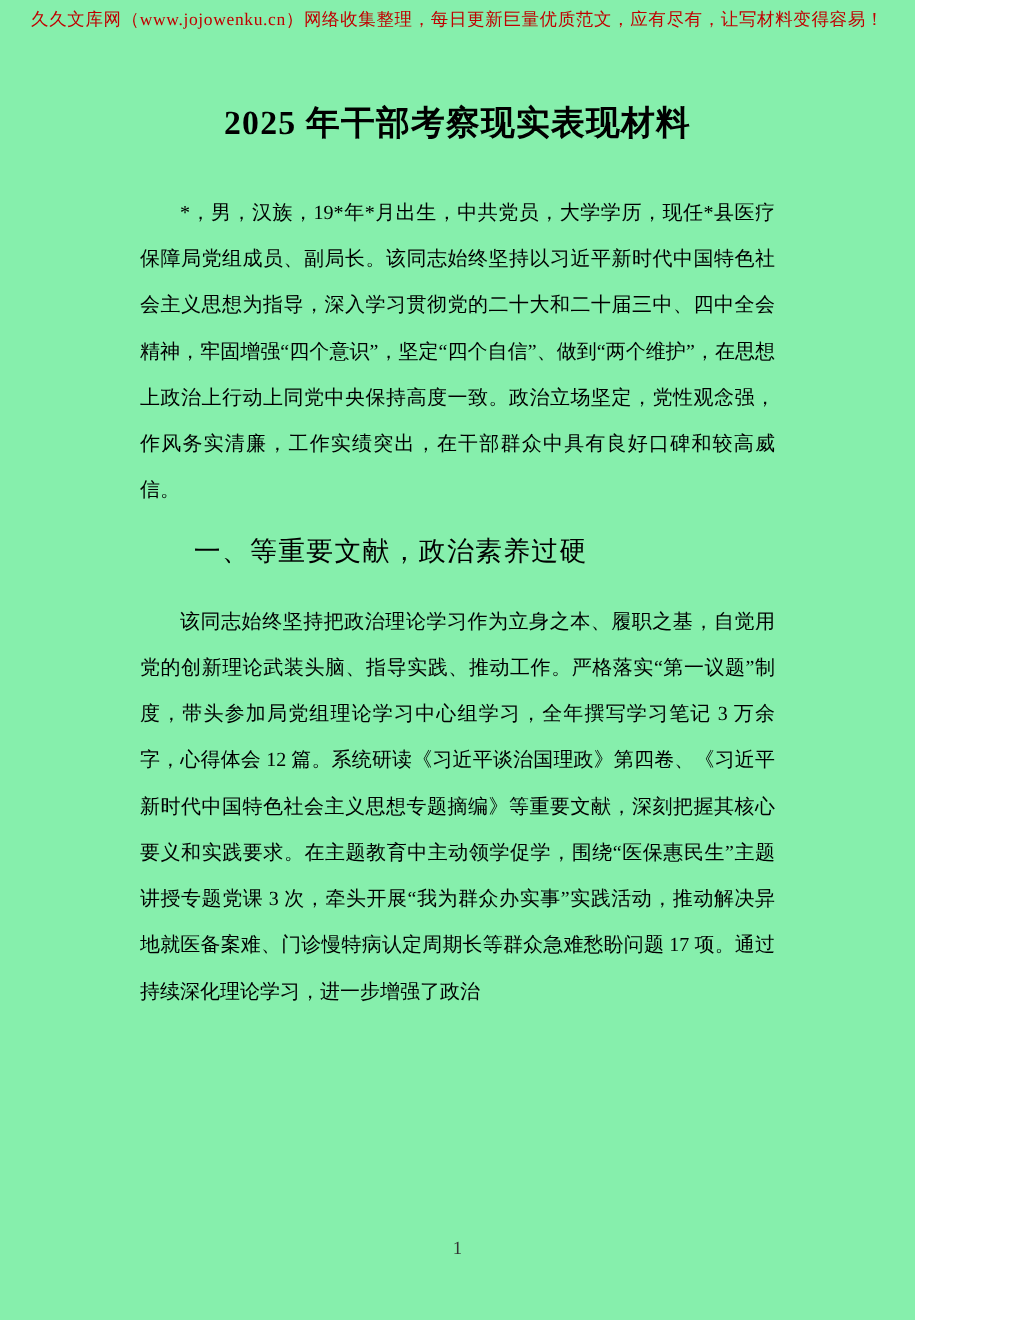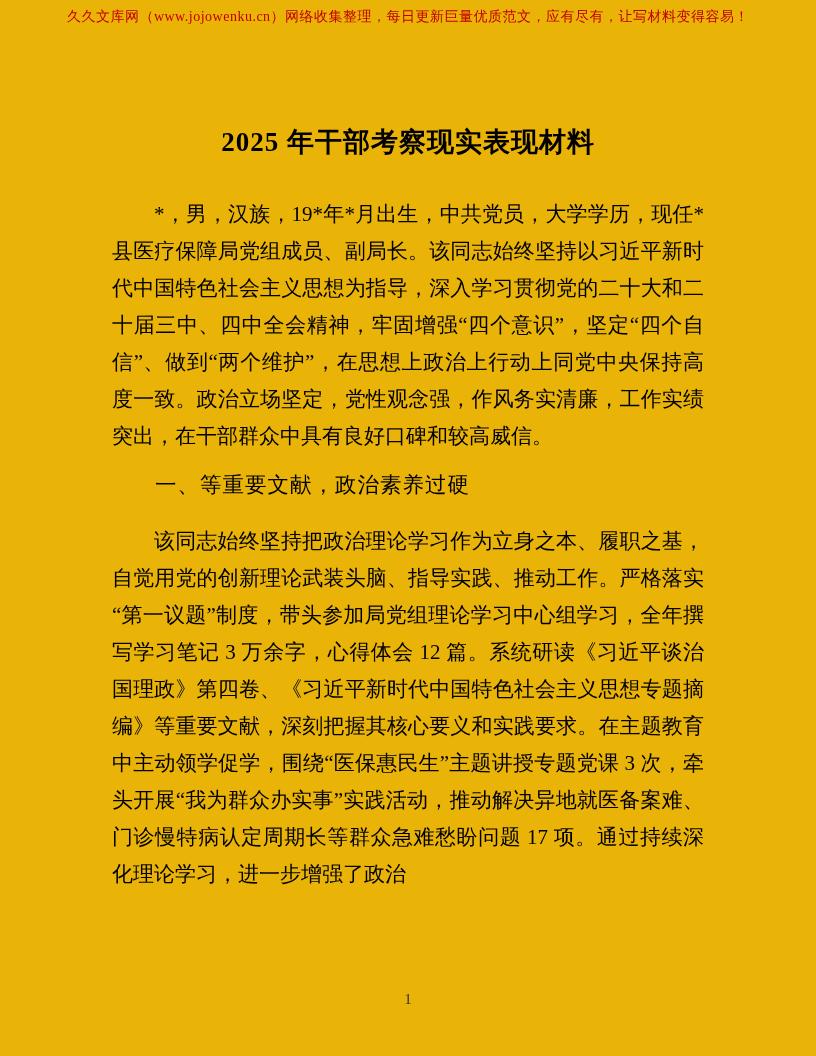--- a/index.html
+++ b/index.html
@@ -10,50 +10,50 @@
   body {
     width: 816px;
     height: 1056px;
     position: relative;
     overflow: hidden;
     font-family: "Liberation Serif", "DejaVu Serif", serif;
     color: #000000;
   }
   .page {
     position: relative;
-    width: 816px;
+    width: 732px;
     height: 1056px;
-    background: #eab308;
+    background: #86efac;
     box-sizing: border-box;
     padding: 0 112px;
   }
   .doc-header {
     position: absolute;
     top: 8px;
     left: 0;
     right: 0;
     text-align: center;
     font-size: 14px;
     line-height: 18px;
     letter-spacing: 0.5px;
     white-space: nowrap;
   }
   .doc-title {
     margin: 0;
-    padding-top: 120px;
+    padding-top: 76px;
     font-size: 27px;
     font-weight: bold;
     text-align: center;
     line-height: 44px;
     letter-spacing: 1px;
   }
   .body-para {
     margin: 0;
     margin-top: 32px;
-    font-size: 21px;
+    font-size: 16px;
     line-height: 37px;
     text-align: justify;
     text-justify: inter-ideograph;
     text-indent: 2em;
     word-break: break-all;
   }
   .section-heading {
     margin: 0;
     margin-top: 12px;
     margin-bottom: -13px;

